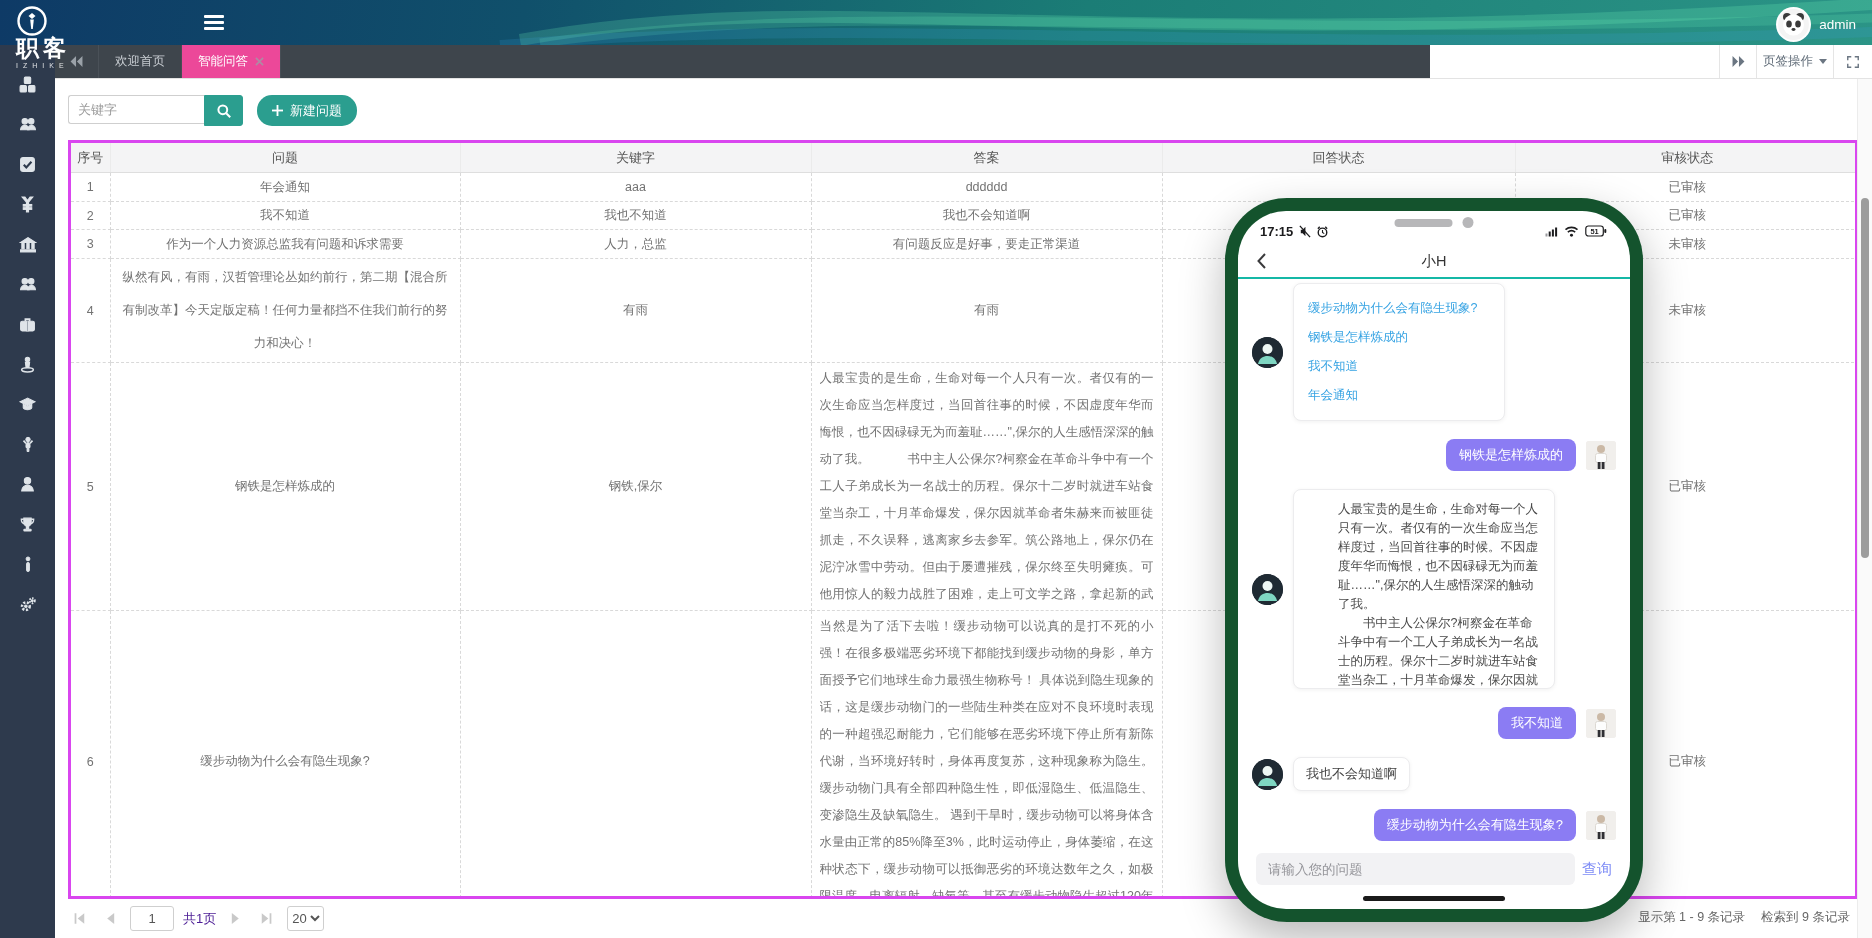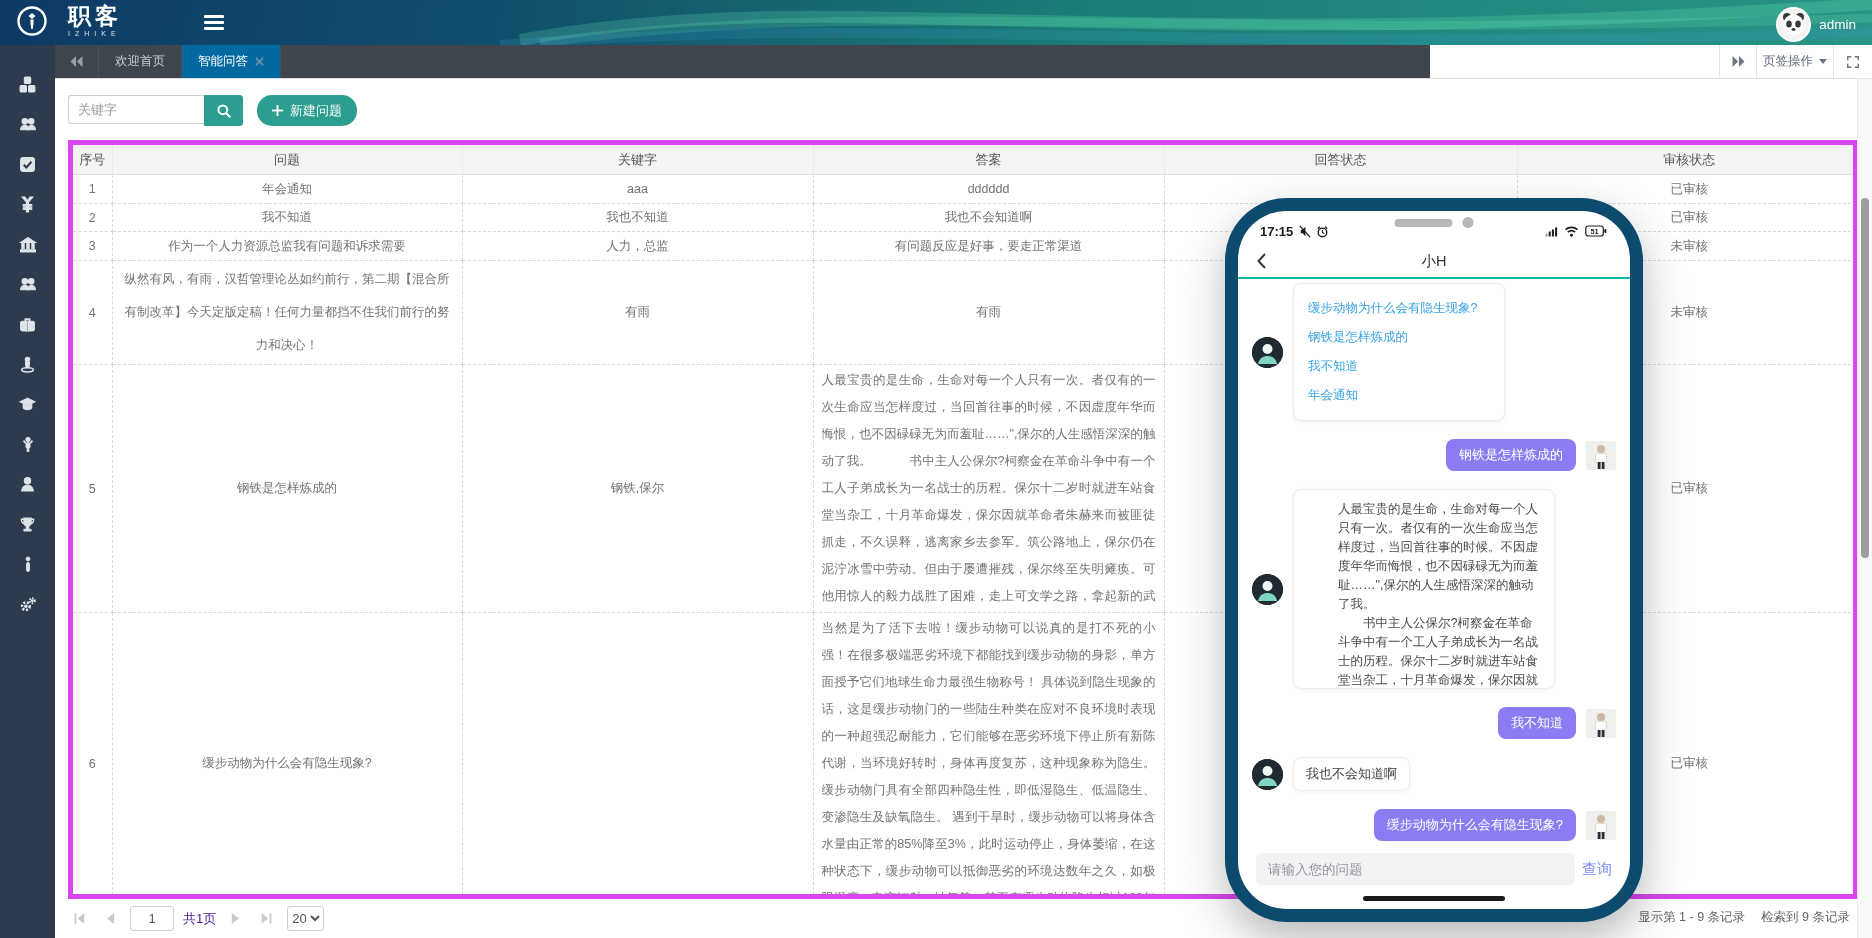--- a/index.html
+++ b/index.html
@@ -2,70 +2,70 @@
 <html><head>
 <meta charset="utf-8">
 <style>
   html,body{margin:0;padding:0;background:#e9e9e9;}
   .app{position:relative;width:1872px;height:938px;overflow:hidden;background:#fff;
        font-family:"Liberation Sans","DejaVu Sans",sans-serif;}
   
   .topbar{position:absolute;left:0;top:0;width:1872px;height:45px;
           background:linear-gradient(100deg,#0e3a66 0%,#10506b 28%,#1b7d76 58%,#2b9486 100%);z-index:30;}
   .topbar .waves{position:absolute;left:0;top:0;width:100%;height:100%;}
-  .logo{position:absolute;left:16px;top:5px;display:flex;align-items:flex-end;gap:20px;color:#fff;}
+  .logo{position:absolute;left:16px;top:5px;display:flex;align-items:flex-start;gap:0;color:#fff;flex-direction:column;}
   .logo-cn{font-size:23px;font-weight:bold;letter-spacing:4px;line-height:23px;}
   .logo-sub{font-size:7px;letter-spacing:5px;color:rgba(255,255,255,.85);margin-top:2px;}
   .burger{position:absolute;left:204px;top:15px;width:20px;cursor:pointer;}
   .burger i{display:block;height:2.5px;background:#fff;margin-bottom:3.5px;border-radius:1px;}
   .admin{position:absolute;right:16px;top:7px;display:flex;align-items:center;gap:8px;color:#fff;font-size:13.5px;cursor:pointer;}
   .panda-ring{width:31px;height:31px;border-radius:50%;border:2px solid rgba(255,255,255,.9);background:#f4f4f4;overflow:hidden;display:flex;align-items:center;justify-content:center;}
   
   .sidebar{position:absolute;left:0;top:45px;width:55px;height:893px;background:#2e3a4d;z-index:25;padding-top:19px;box-sizing:border-box;}
   .s-item{width:55px;height:40px;display:flex;align-items:center;justify-content:center;cursor:pointer;}
   .s-item svg{fill:#dfe4e9;stroke:#dfe4e9;}
   
   .tabbar{position:absolute;left:55px;top:45px;width:1817px;height:33px;background:#fff;border-bottom:1px solid #e3e3e3;z-index:20;}
   .tabstrip{position:absolute;left:0;top:0;height:33px;width:1375px;background:#3e454c;display:flex;align-items:stretch;}
   .tab-scroll{display:flex;align-items:center;padding:0 15px;border-right:1px solid #4a5158;cursor:pointer;}
   .tab{display:flex;align-items:center;gap:7px;padding:4px 16px;font-size:12.5px;color:#c7ccd1;border-right:1px solid #474e55;cursor:pointer;white-space:nowrap;}
-  .tab.active{background:#0369a1;color:#fff;}
+  .tab.active{background:#ec4899;color:#fff;}
   .tab .x{opacity:.75;}
   .tab-controls{position:absolute;right:0;top:0;height:33px;display:flex;align-items:stretch;background:#fff;}
   .tc{display:flex;align-items:center;justify-content:center;border-left:1px solid #e5e5e5;color:#5f6b77;font-size:12.5px;cursor:pointer;}
   .tc.sr{width:36px;} .tc.ops{width:76px;gap:6px;} .tc.fs{width:38px;}
   .caret{width:0;height:0;border-left:4px solid transparent;border-right:4px solid transparent;border-top:5px solid #6b7682;}
   
   .content{position:absolute;left:55px;top:78px;right:0;bottom:0;background:#fff;}
   .toolbar{position:absolute;left:13px;top:17px;display:flex;align-items:center;gap:14px;}
   .search-group{display:flex;}
   .search-group input{width:136px;height:29px;border:1px solid #cfcfcf;border-right:none;border-radius:3px 0 0 3px;padding:0 9px;font-size:13px;color:#555;outline:none;box-sizing:border-box;}
   .search-group input::placeholder{color:#9b9b9b;}
   .btn-search{width:37px;height:29px;background:#2b9e8f;border:1px solid #2b9e8f;border-radius:0 3px 3px 0;display:flex;align-items:center;justify-content:center;cursor:pointer;}
   .btn-new{height:31px;background:#2b9e8f;border:none;border-radius:15px;color:#fff;font-size:13px;display:flex;align-items:center;gap:7px;padding:0 15px;cursor:pointer;font-family:inherit;}
-  .tbl-wrap{position:absolute;left:13px;top:62px;width:1790px;height:759px;overflow:hidden;border:5px solid #d946ef;box-sizing:border-box;}
+  .tbl-wrap{position:absolute;left:13px;top:62px;width:1790px;height:759px;overflow:hidden;border:3px solid #d946ef;box-sizing:border-box;}
   table.grid{border-collapse:collapse;table-layout:fixed;width:1788px;}
   .grid th{height:27px;background:#f4f4f5;font-weight:500;font-size:13px;color:#555;border-bottom:1px solid #dedede;border-right:1px solid #ebebeb;}
   .grid th:last-child{border-right:none;}
   .grid td{font-size:12.5px;color:#737373;text-align:center;vertical-align:middle;border-right:1px dashed #d9d9d9;border-bottom:1px dashed #d9d9d9;padding:2px 8px;overflow:hidden;}
   .grid td:last-child{border-right:none;}
   .ans-wrap{line-height:27px;text-align:justify;text-align-last:center;overflow:hidden;}
   .q2{font-size:11.5px;line-height:33px;}
   
   .pager{position:absolute;left:13px;bottom:7px;display:flex;align-items:center;gap:9px;z-index:5;}
   .pg-btn{width:22px;height:22px;display:flex;align-items:center;justify-content:center;cursor:pointer;}
   .pg-btn svg{fill:#c9c9c9;}
   .pg-num{width:44px;height:25px;border:1px solid #cfcfcf;border-radius:3px;text-align:center;font-size:13px;color:#555;box-sizing:border-box;}
   .pg-info{font-size:13px;color:#4c1d95;}
   .pg-size{height:25px;border:1px solid #cfcfcf;border-radius:3px;font-size:13px;color:#555;background:#fff;font-family:inherit;}
   .records{position:absolute;right:22px;bottom:12px;font-size:12.5px;color:#666;display:flex;gap:16px;z-index:5;}
   .vscroll{position:absolute;right:0;top:0;bottom:0;width:14px;background:#fafafa;border-left:1px solid #ececec;}
   .vthumb{position:absolute;left:3px;top:120px;width:8px;height:360px;background:#9d9d9d;border-radius:4px;}
   
-  .phone{position:absolute;left:1225px;top:198px;width:418px;height:724px;background:#0c4a6e;border-radius:62px;
+  .phone{position:absolute;left:1225px;top:198px;width:418px;height:724px;background:#14532d;border-radius:62px;
          box-shadow:0 18px 45px rgba(0,0,0,.28);z-index:50;}
   .screen{position:absolute;left:13px;top:13px;right:13px;bottom:13px;background:#fff;border-radius:48px;overflow:hidden;}
   .notch{position:absolute;left:50%;top:6px;transform:translateX(-50%);display:flex;align-items:center;gap:10px;z-index:3;}
   .notch .pill{width:58px;height:8px;border-radius:4px;background:#b7b7b9;}
   .notch .cam{width:11px;height:11px;border-radius:50%;background:#b7b7b9;}
   .statusbar{position:absolute;left:0;top:8px;width:100%;height:24px;display:flex;justify-content:space-between;align-items:center;padding:0 22px;box-sizing:border-box;font-size:13px;font-weight:bold;color:#1c1c1e;}
   .sb-left,.sb-right{display:flex;align-items:center;gap:5px;}
   .pnav{position:absolute;left:0;top:34px;width:100%;height:32px;border-bottom:2px solid #14b8a6;display:flex;align-items:center;justify-content:center;}
   .pnav .back{position:absolute;left:18px;top:7px;cursor:pointer;}
   .pnav .ttl{font-size:14.5px;color:#333;}

